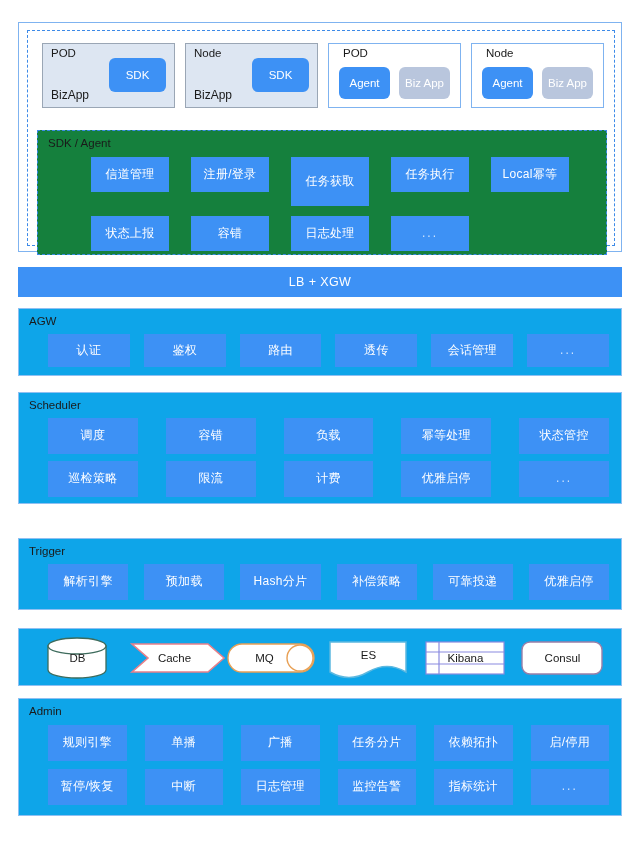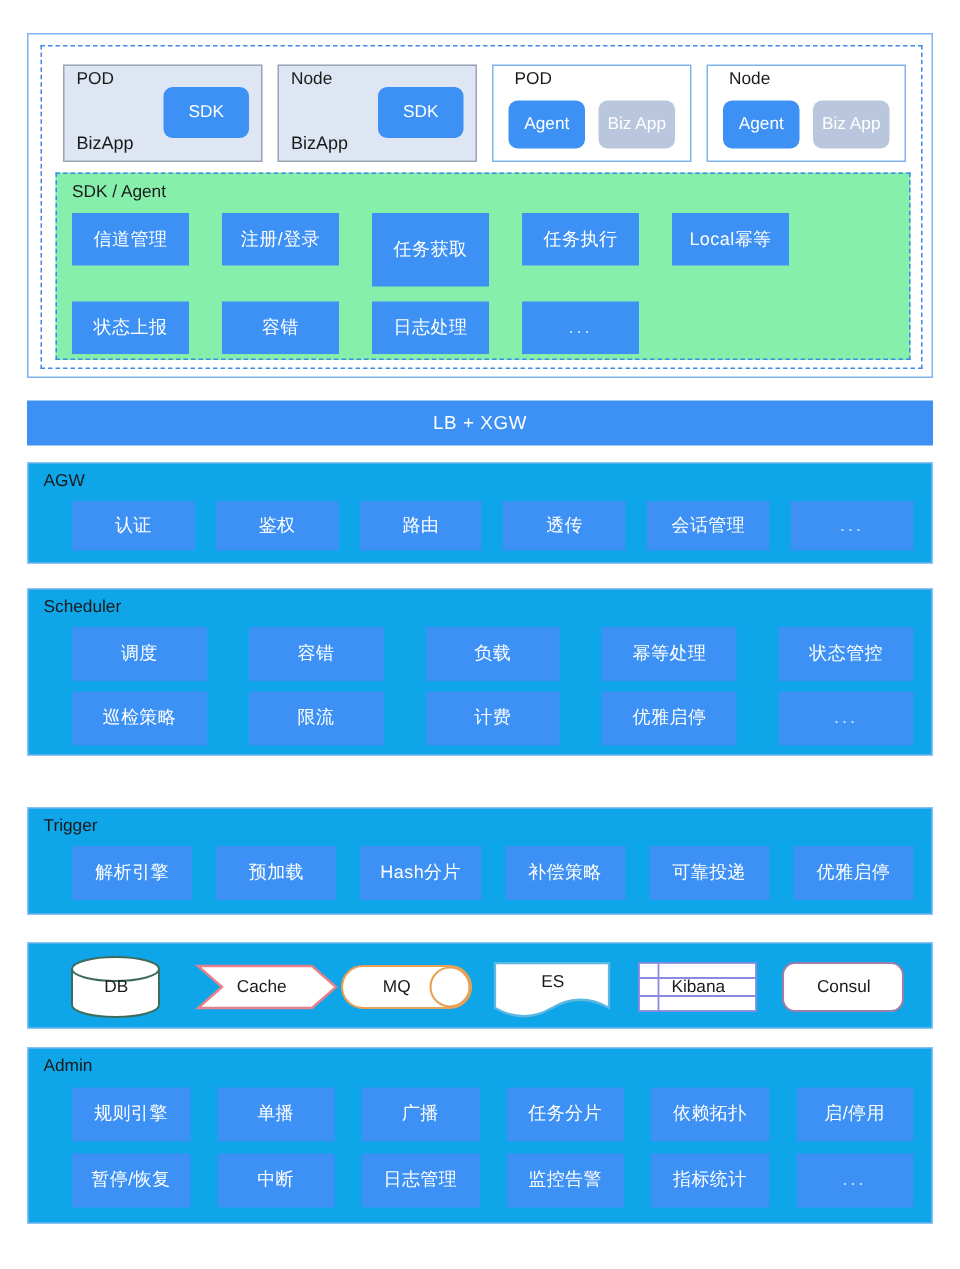--- a/index.html
+++ b/index.html
@@ -78,34 +78,34 @@
     position:absolute;right:8px;top:14px;width:57px;height:34px;
   }
   .agent-row{
     position:absolute;left:10px;top:23px;right:10px;height:32px;
     display:flex;gap:9px;
   }
   .agent-row .chip{flex:1;}
 
   
   .sdkagent{
-    position:absolute;left:9px;top:84px;width:570px;height:125px;
+    position:absolute;left:9px;top:99px;width:570px;height:125px;
     border:1px dashed #3d8ae8;
     box-sizing:border-box;
-    background:#86efac;
+    background:#15803d;
   }
   .sec-label{
     position:absolute;left:10px;top:6px;
     font-size:11.5px;color:#1a1a1a;
   }
   .grid{
     position:absolute;left:10px;right:10px;top:26px;
     display:flex;flex-direction:column;gap:10px;
   }
-  .grid-row{display:flex;gap:0;}
+  .grid-row{display:flex;gap:0;margin-left:43px;}
   .grid-row .tile{margin-right:22px;}
   .grid-row .tile:last-child{margin-right:0;}
 
   
   .lbbar{
     position:absolute;left:18px;top:267px;width:604px;height:30px;
     background:#3d91f5;color:#fff;
     display:flex;align-items:center;justify-content:center;
     font-size:12.5px;letter-spacing:.4px;
   }

